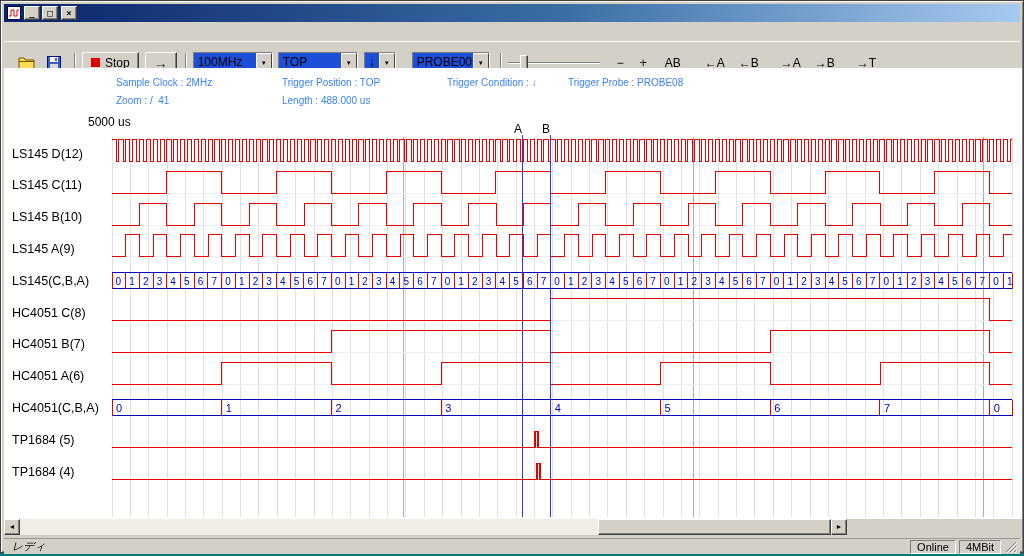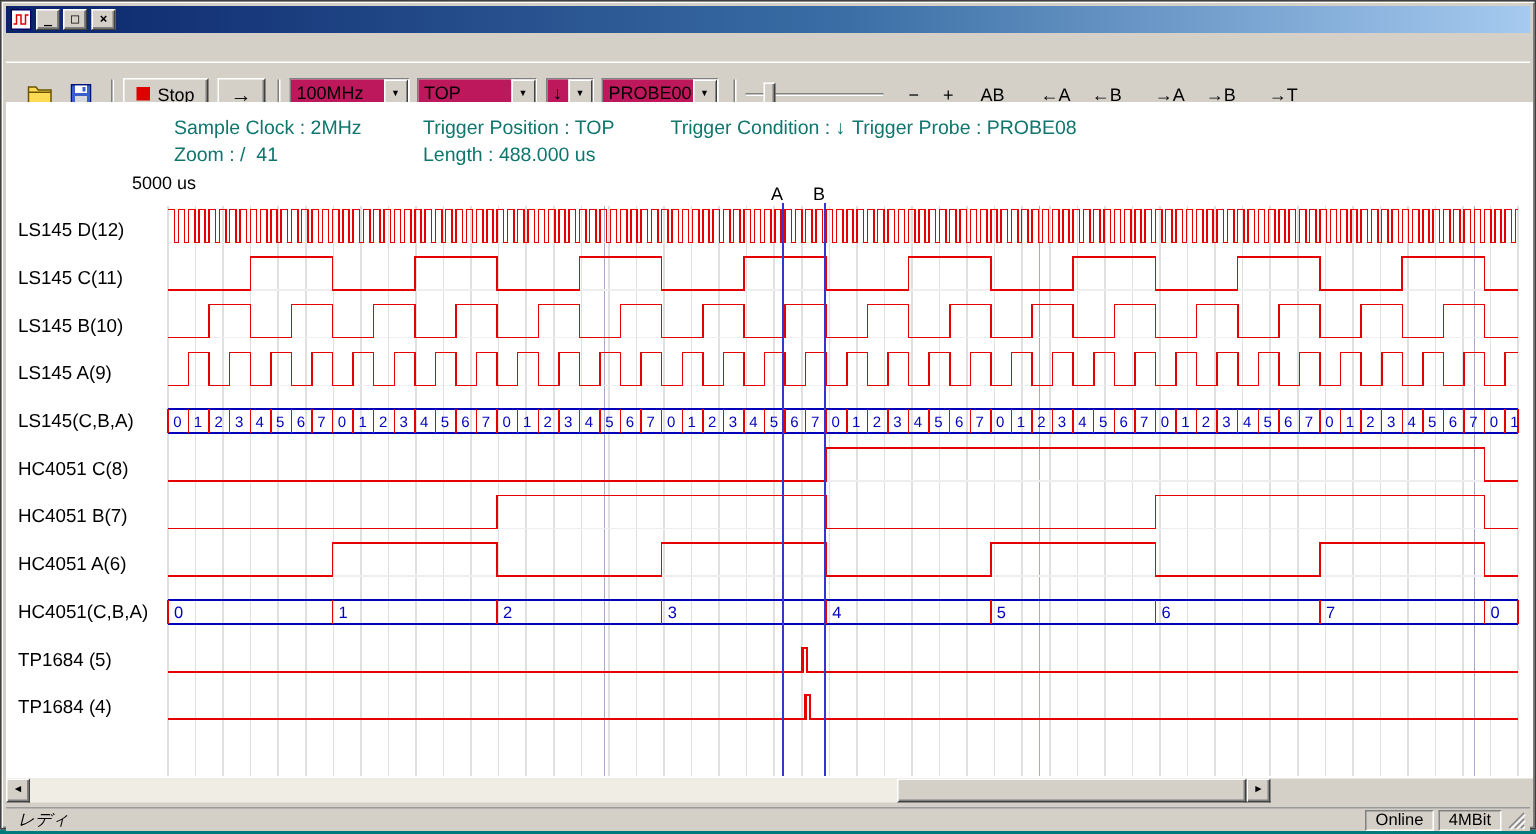--- a/index.html
+++ b/index.html
@@ -26,32 +26,32 @@
            border-top:1px solid #fff;display:flex;align-items:center;}
   .tb-sep{width:2px;height:20px;border-left:1px solid #808080;border-right:1px solid #fff;}
   .tb-ico{width:24px;height:22px;display:flex;align-items:center;justify-content:center;
           background:transparent;border:1px solid transparent;padding:0;}
   .btn-raised{background:#d4d0c8;border:1px solid;border-color:#fff #404040 #404040 #fff;
               box-shadow:inset -1px -1px 0 #808080;height:22px;display:flex;align-items:center;
               padding:0 8px;font-size:12px;gap:5px;cursor:default;}
   .stop-sq{width:9px;height:9px;background:#dd0000;display:inline-block;}
   .run-glyph{font-size:14px;line-height:14px;color:#111;}
   .combo{display:flex;align-items:stretch;height:21px;border:1px solid;border-color:#808080 #fff #fff #808080;background:#fff;}
-  .combo-val{flex:1;font-size:12px;line-height:18px;padding-left:4px;background:#be185d;white-space:nowrap;overflow:hidden;}
+  .combo-val{flex:1;font-size:12px;line-height:18px;padding-left:4px;background:#1d4ed8;white-space:nowrap;overflow:hidden;}
   .combo-arrow{width:16px;background:#d4d0c8;border:1px solid;border-color:#fff #404040 #404040 #fff;
                display:flex;align-items:center;justify-content:center;font-size:6px;color:#000;}
   .slider{position:relative;width:96px;height:20px;}
   .slider-track{position:absolute;left:2px;right:2px;top:9px;height:2px;background:#808080;border-bottom:1px solid #fff;}
   .slider-thumb{position:absolute;left:14px;top:2px;width:8px;height:15px;background:#d4d0c8;
                 border:1px solid;border-color:#fff #404040 #404040 #fff;box-shadow:inset -1px -1px 0 #808080;}
   .tb-txt{background:transparent;border:1px solid transparent;height:22px;font-size:12px;
           padding:0 4px;display:flex;align-items:center;cursor:default;}
   
   .client{position:absolute;left:3px;top:67px;width:1018px;height:451px;background:#ffffff;}
-  .info{position:absolute;font-size:13px;color:#0f766e;white-space:pre;}
+  .info{position:absolute;font-size:10px;color:#3b82f6;white-space:pre;}
   #wave-svg{position:absolute;left:0;top:45px;shape-rendering:crispEdges;}
   #wave-svg text{font-family:"Liberation Sans",sans-serif;shape-rendering:auto;}
   
   .hscroll{position:absolute;left:3px;top:518px;width:843px;height:16px;background:#f0ede5;display:flex;}
   .scroll-btn{width:16px;height:16px;flex:none;background:#d4d0c8;border:1px solid;border-color:#fff #404040 #404040 #fff;
               box-shadow:inset -1px -1px 0 #808080;font-size:7px;line-height:12px;text-align:center;padding:0;color:#000;}
   .scroll-track{position:relative;flex:1;}
   .scroll-thumb{position:absolute;left:578px;top:0;width:233px;height:16px;background:#d4d0c8;
                 border:1px solid;border-color:#fff #404040 #404040 #fff;box-shadow:inset -1px -1px 0 #808080;}
   
@@ -109,21 +109,21 @@
       <span class="combo-arrow">▼</span>
     </div>
     <div class="combo" style="margin-left:5px;width:80px">
       <span class="combo-val">TOP</span>
       <span class="combo-arrow">▼</span>
     </div>
     <div class="combo" style="margin-left:6px;width:32px">
       <span class="combo-val">↓</span>
       <span class="combo-arrow">▼</span>
     </div>
-    <div class="combo" style="margin-left:5px;width:78px">
+    <div class="combo" style="margin-left:16px;width:78px">
       <span class="combo-val">PROBE00</span>
       <span class="combo-arrow">▼</span>
     </div>
     <div class="tb-sep" style="margin-left:10px"></div>
     <div class="slider" style="margin-left:4px">
       <div class="slider-track"></div>
       <div class="slider-thumb"></div>
     </div>
     <button class="tb-txt" style="margin-left:10px">−</button>
     <button class="tb-txt" style="margin-left:6px">+</button>

